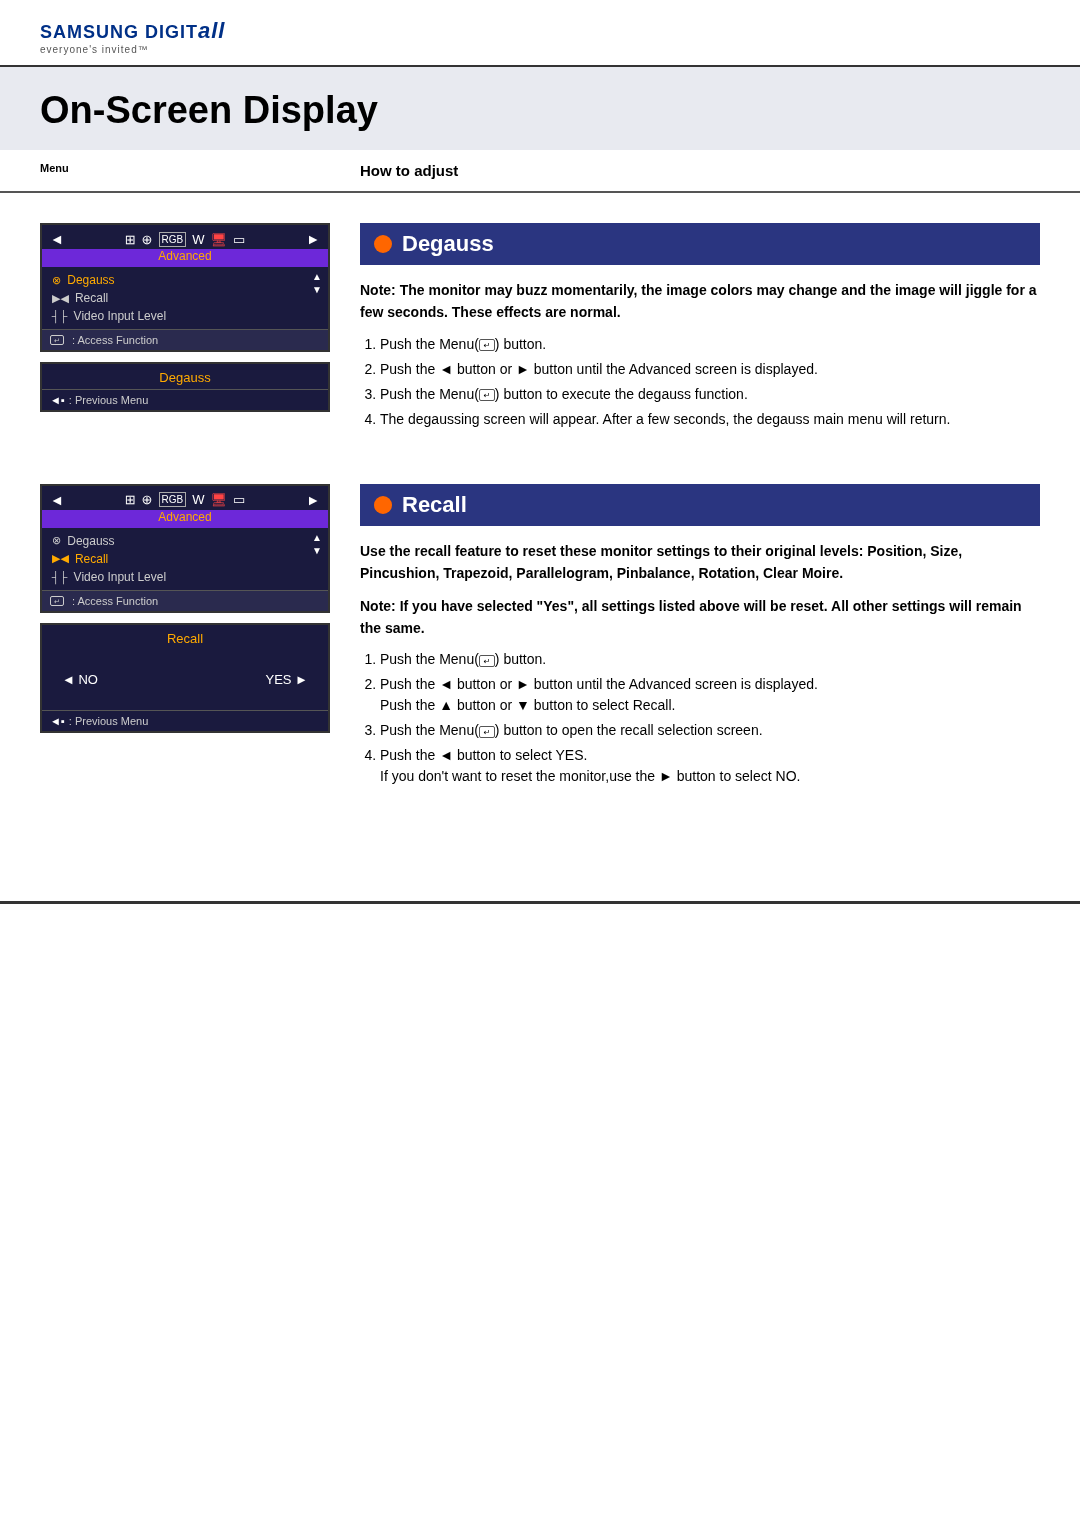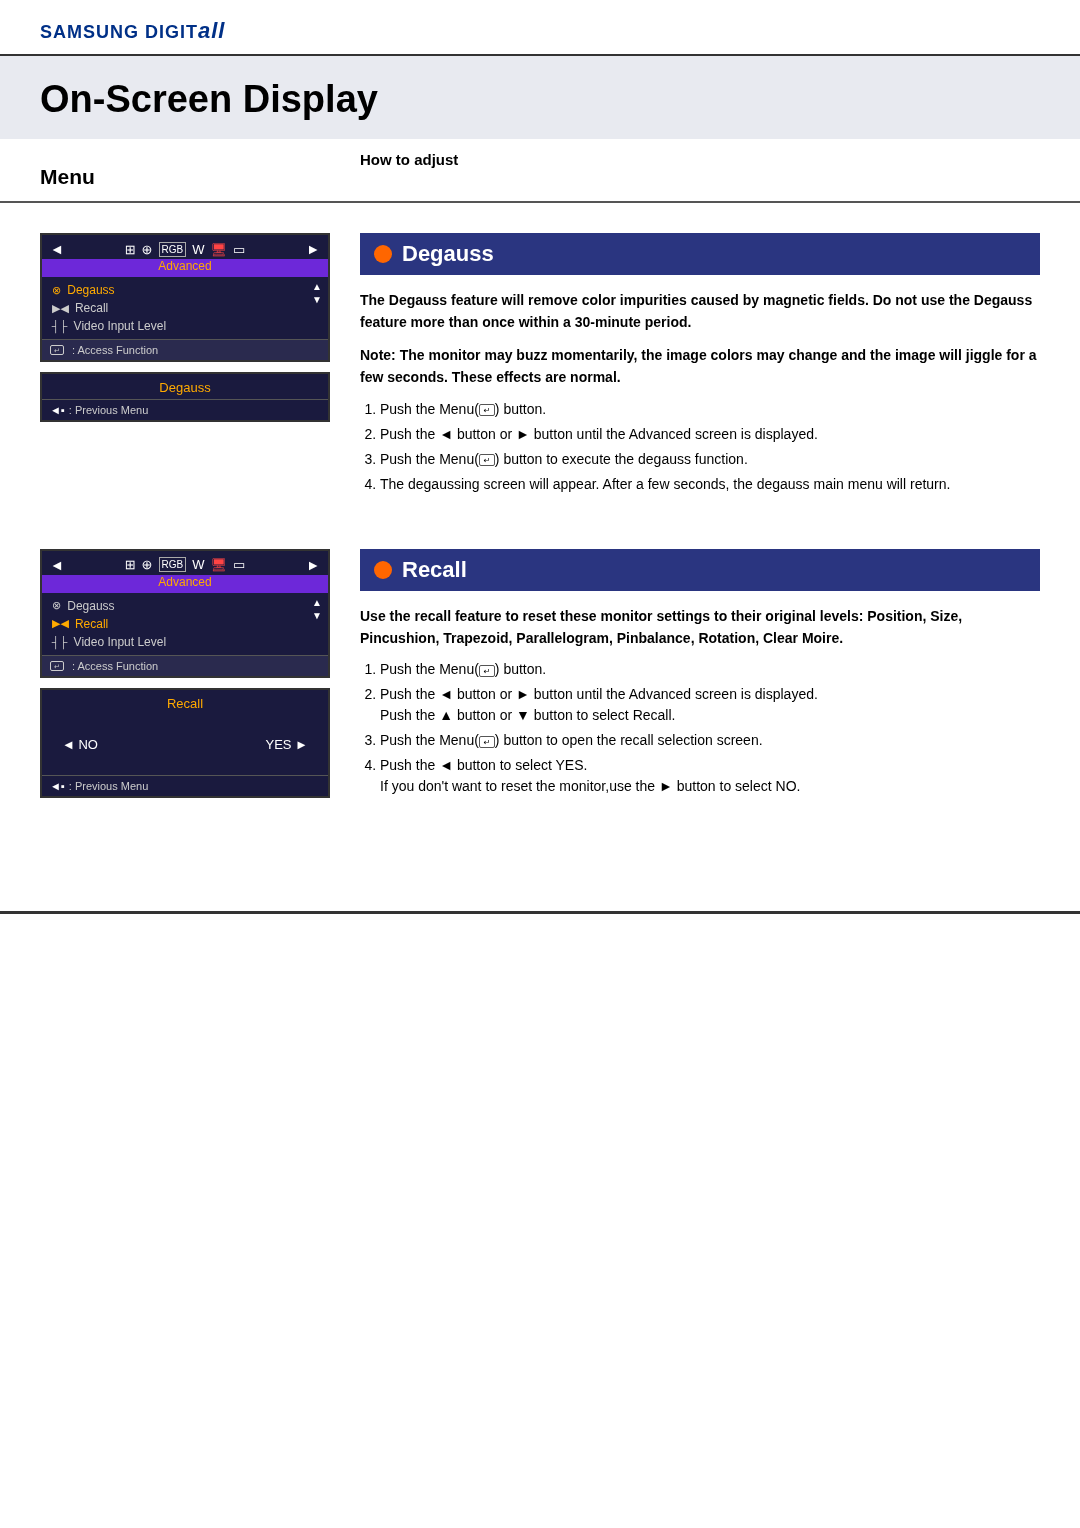--- a/index.html
+++ b/index.html
@@ -52,22 +52,21 @@
     
     .col-headers {
       display: flex;
       padding: 12px 40px;
       border-bottom: 2px solid #555;
       margin-bottom: 0;
     }
     .col-menu {
       width: 320px;
       font-weight: bold;
-      font-size: 21px;
-      margin-top: 14px;
+      font-size: 11px;
     }
     .col-adjust {
       font-weight: bold;
       font-size: 15px;
     }
 
     
     .main-content {
       padding: 20px 40px;
     }
@@ -251,20 +250,21 @@
     }
   </style>
 </head>
 <body>
 
 <div class="header">
   <div class="logo-area">
     <div class="logo-samsung">
       SAMSUNG DIGIT<span>all</span>
     </div>
+    <div class="logo-tagline">everyone's invited™</div>
   </div>
 </div>
 
 <div class="page-title-area">
   <h1 class="page-title">On-Screen Display</h1>
 </div>
 
 <div class="col-headers">
   <div class="col-menu">Menu</div>
   <div class="col-adjust">How to adjust</div>
@@ -322,21 +322,20 @@
         </div>
       </div>
     </div>
 
     <div class="right-content">
       <div class="section-header">
         <span class="section-dot"></span>
         <span>Degauss</span>
       </div>
       <div class="section-body">
-        <p class="bold-text">The Degauss feature will remove color impurities caused by magnetic fields. Do not use the Degauss feature more than once within a 30-minute period.</p>
         <p class="bold-text">Note: The monitor may buzz momentarily, the image colors may change and the image will jiggle for a few seconds. These effects are normal.</p>
         <ol>
           <li>
             Push the Menu(<span style="display:inline-block;width:16px;height:12px;border:1px solid #555;border-radius:2px;font-size:8px;text-align:center;line-height:12px;vertical-align:middle;">↵</span>) button.
           </li>
           <li>Push the ◄ button or ► button until the Advanced screen is displayed.</li>
           <li>
             Push the Menu(<span style="display:inline-block;width:16px;height:12px;border:1px solid #555;border-radius:2px;font-size:8px;text-align:center;line-height:12px;vertical-align:middle;">↵</span>) button to execute the degauss function.
           </li>
           <li>The degaussing screen will appear. After a few seconds, the degauss main menu will return.</li>
@@ -400,20 +399,21 @@
       </div>
     </div>
 
     <div class="right-content">
       <div class="section-header">
         <span class="section-dot"></span>
         <span>Recall</span>
       </div>
       <div class="section-body">
         <p class="bold-text">Use the recall feature to reset these monitor settings to their original levels: <strong>Position, Size, Pincushion, Trapezoid, Parallelogram, Pinbalance, Rotation, Clear Moire.</strong></p>
+        <p class="bold-text"><strong>Note: If you have selected "Yes", all settings listed above will be reset. All other settings will remain the same.</strong></p>
         <ol>
           <li>
             Push the Menu(<span style="display:inline-block;width:16px;height:12px;border:1px solid #555;border-radius:2px;font-size:8px;text-align:center;line-height:12px;vertical-align:middle;">↵</span>) button.
           </li>
           <li>
             Push the ◄ button or ► button until the Advanced screen is displayed.<br>
             Push the ▲ button or ▼ button to select Recall.
           </li>
           <li>
             Push the Menu(<span style="display:inline-block;width:16px;height:12px;border:1px solid #555;border-radius:2px;font-size:8px;text-align:center;line-height:12px;vertical-align:middle;">↵</span>) button to open the recall selection screen.

